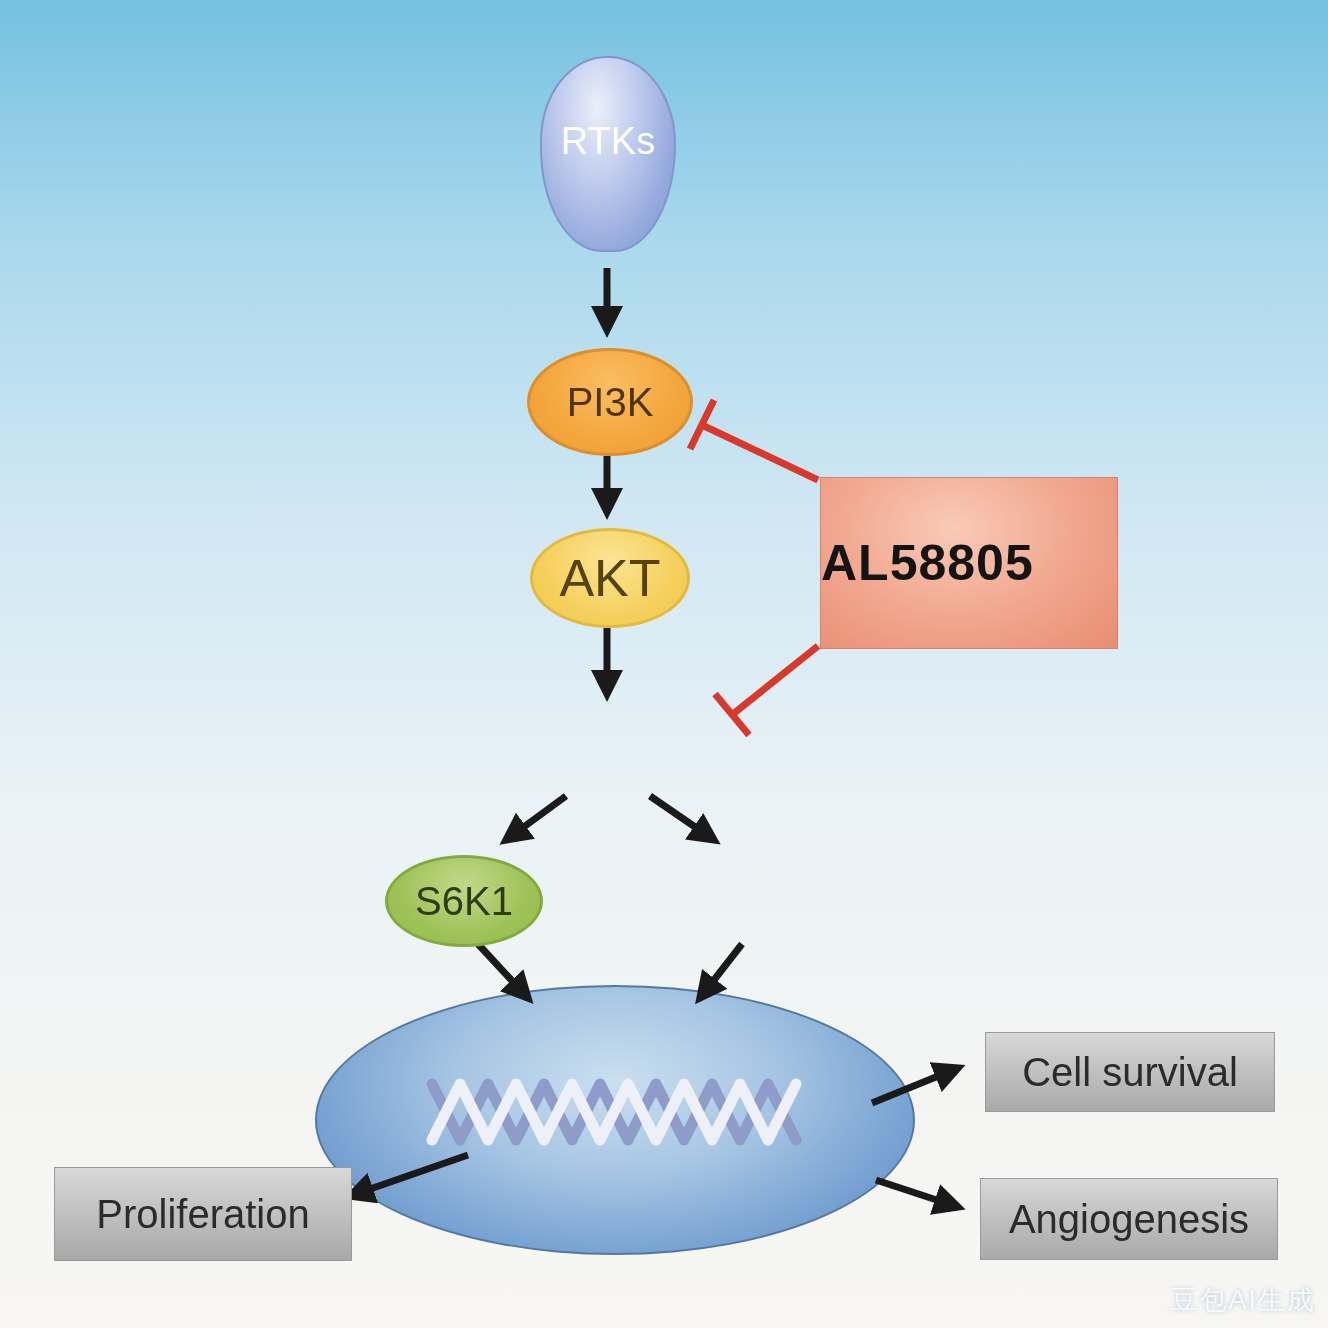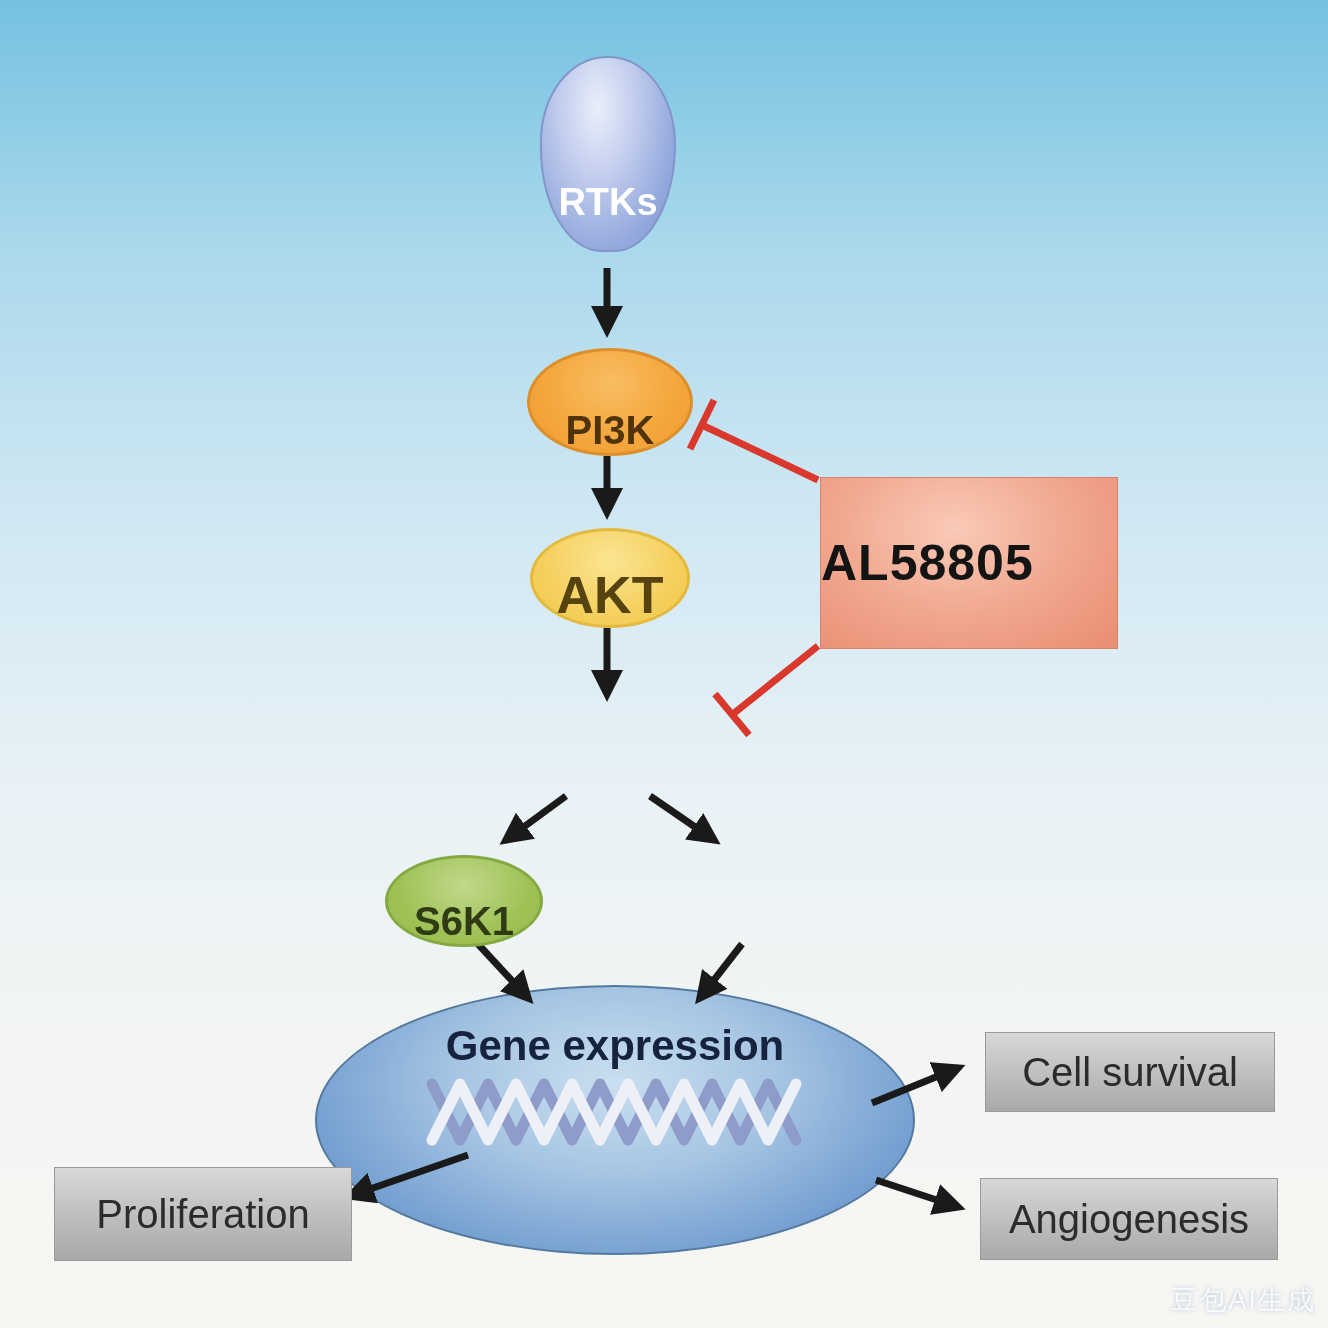--- a/index.html
+++ b/index.html
@@ -7,23 +7,23 @@
     position:relative;
     width:1328px;height:1328px;
     overflow:hidden;
     font-family:"Liberation Sans", sans-serif;
     background:linear-gradient(180deg,#74c1e0 0%, #8fccе6 8%, #a9d8ec 18%, #cfe7f3 38%, #e9f2f6 60%, #f4f5f3 82%, #f7f6f3 100%);
   }
   
   #stage{background:linear-gradient(180deg,#74c1e0 0%, #a9d8ec 18%, #cfe7f3 38%, #e9f2f6 60%, #f4f5f3 82%, #f7f6f3 100%);}
   .node{
     position:absolute;
-    display:flex;align-items:flex-end;justify-content:center;
+    display:flex;align-items:center;justify-content:center;
     border-radius:50%;
-    font-weight:700;
+    font-weight:400;
     z-index:3;
   }
   #rtks{
     left:540px;top:56px;width:136px;height:196px;
     border-radius:50% 50% 46% 46% / 44% 46% 56% 54%;
     background:radial-gradient(ellipse at 42% 26%, #e9eff9 0%, #c2cdee 35%, #93a8dc 72%, #8199d2 100%);
     border:2px solid #8296c9;
     color:#ffffff;font-size:38px;
     padding-bottom:26px;box-sizing:border-box;
   }
@@ -155,21 +155,20 @@
 
   <div id="s6k1" class="node">
     <span>S6K1</span>
   </div>
 
 
   <div id="inhibitor-box">
     <span>AL58805</span>
   </div>
 
-  <div id="gene-expression" class="nucleus-text">Gene expression</div>
 
   <div id="cell-survival" class="outcome-box">
     <span>Cell survival</span>
   </div>
   <div id="angiogenesis" class="outcome-box">
     <span>Angiogenesis</span>
   </div>
   <div id="proliferation" class="outcome-box">
     <span>Proliferation</span>
   </div>

